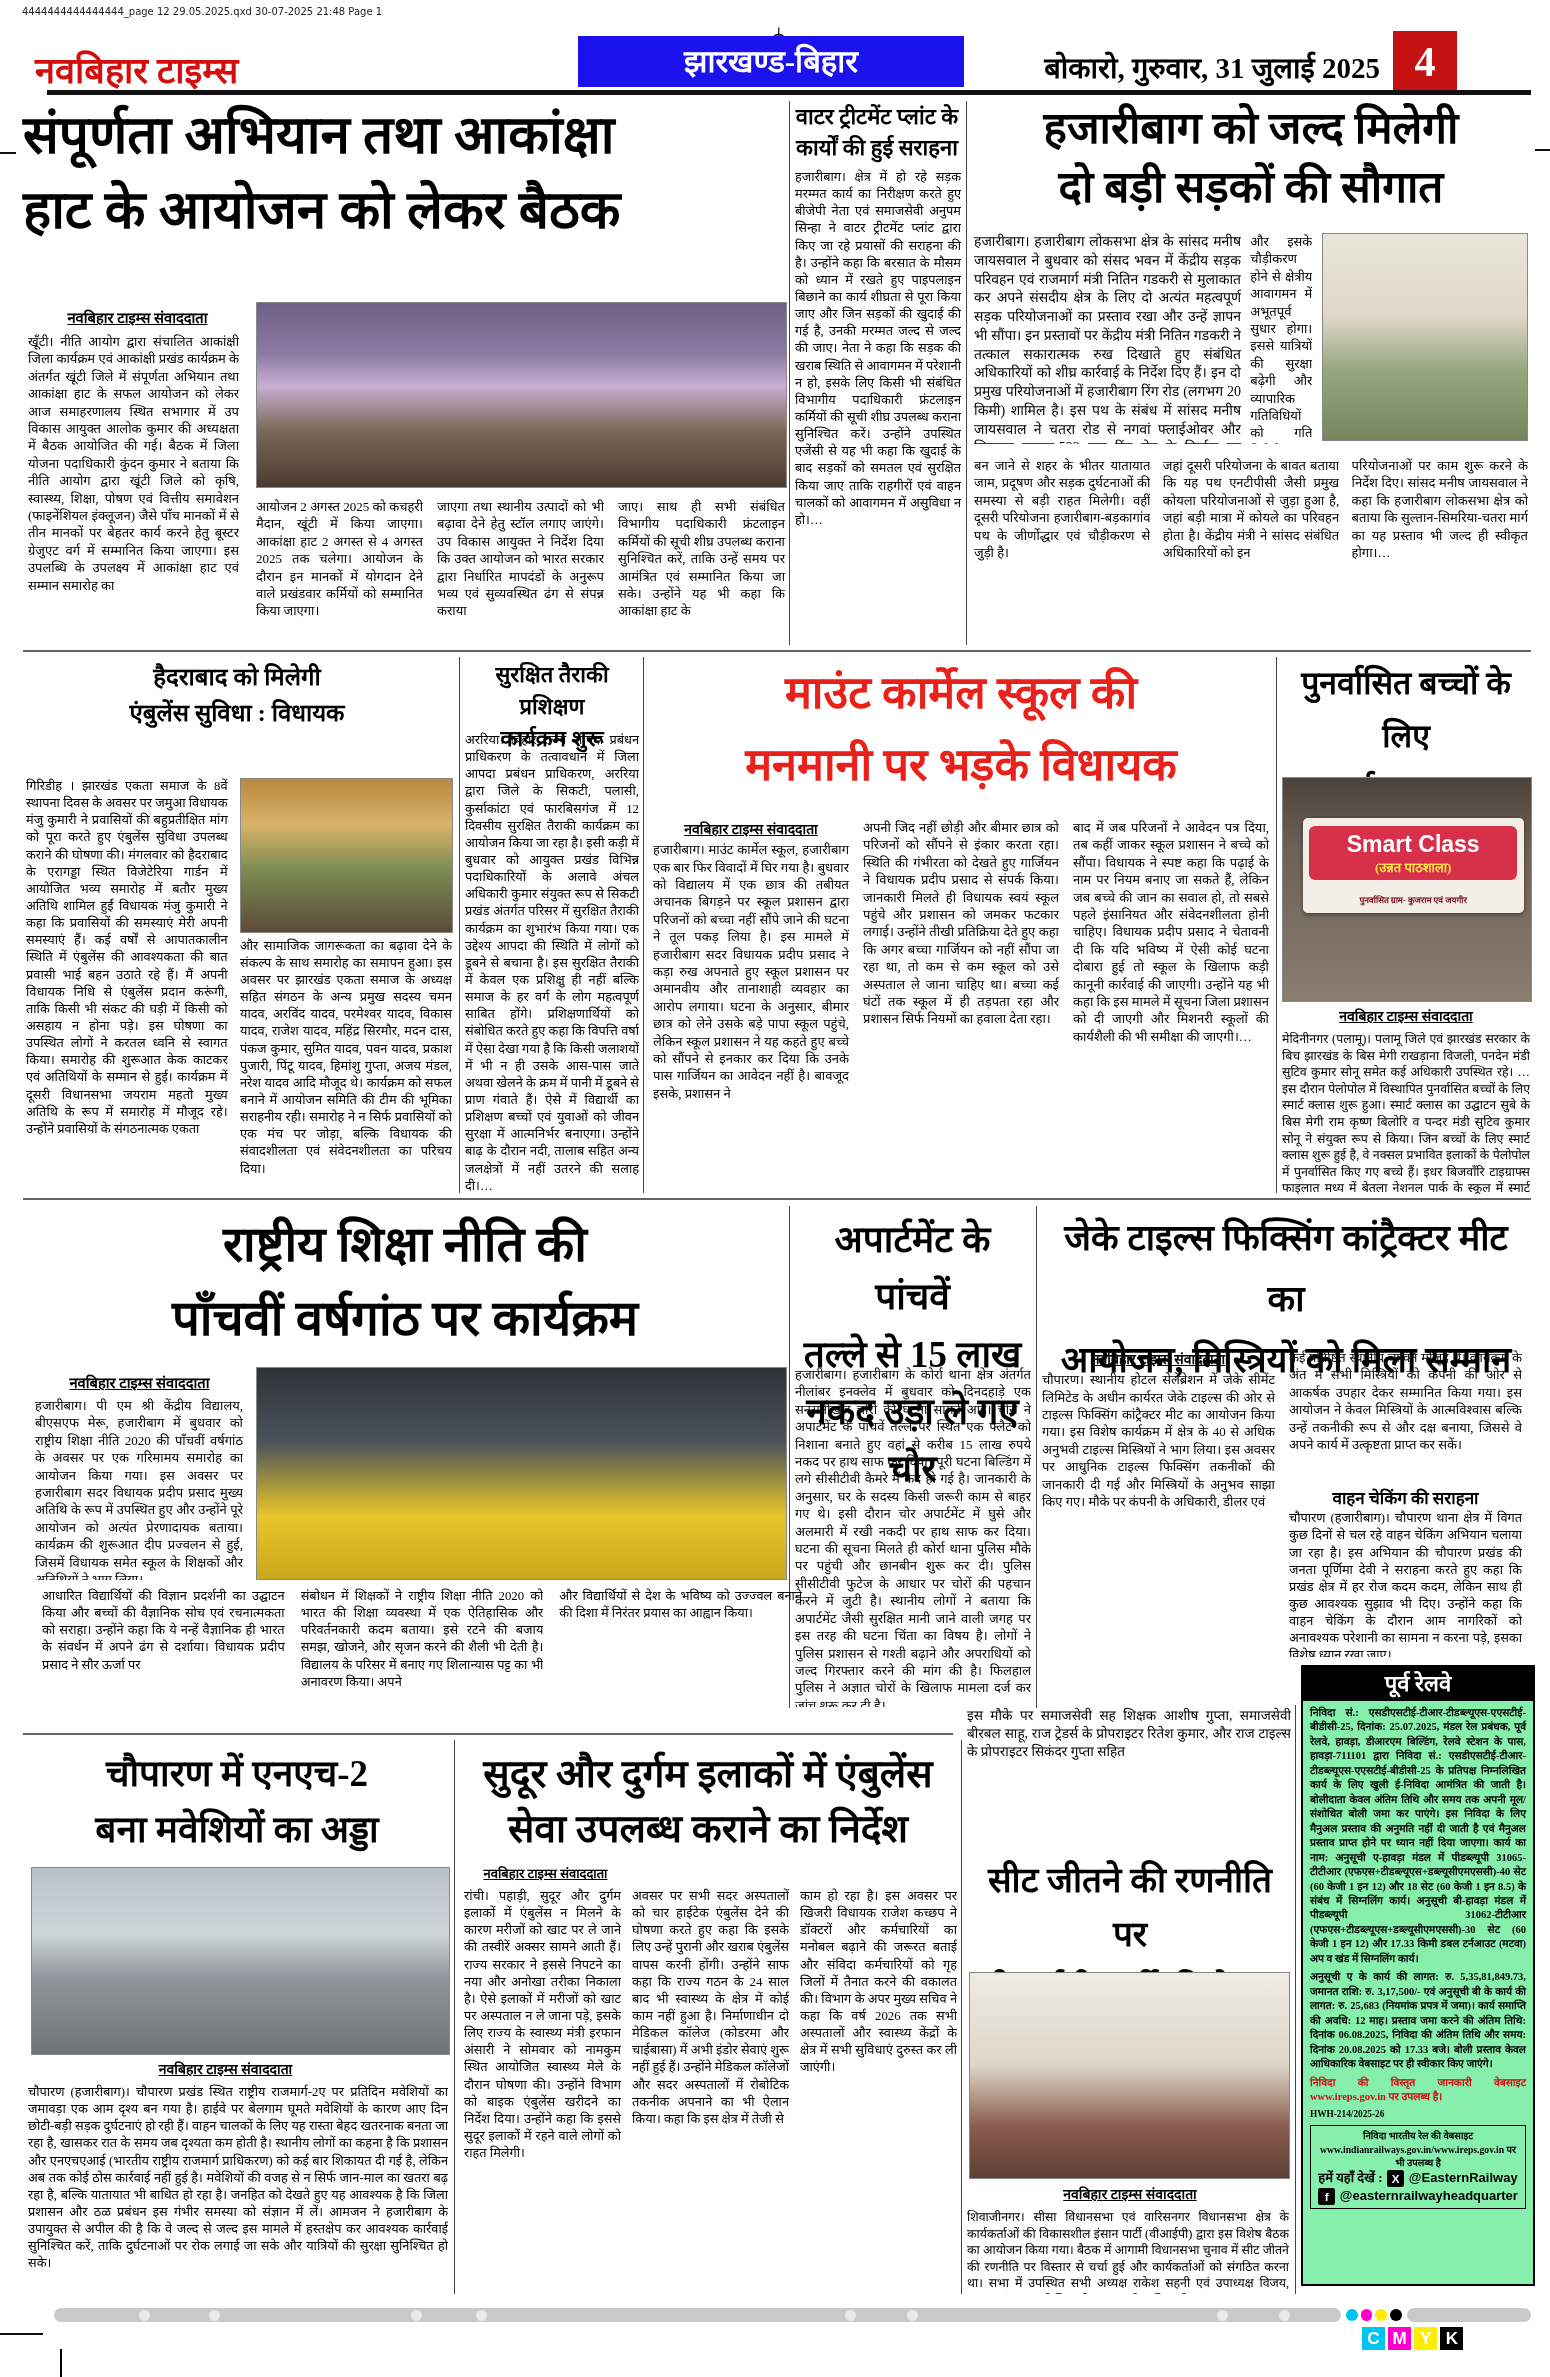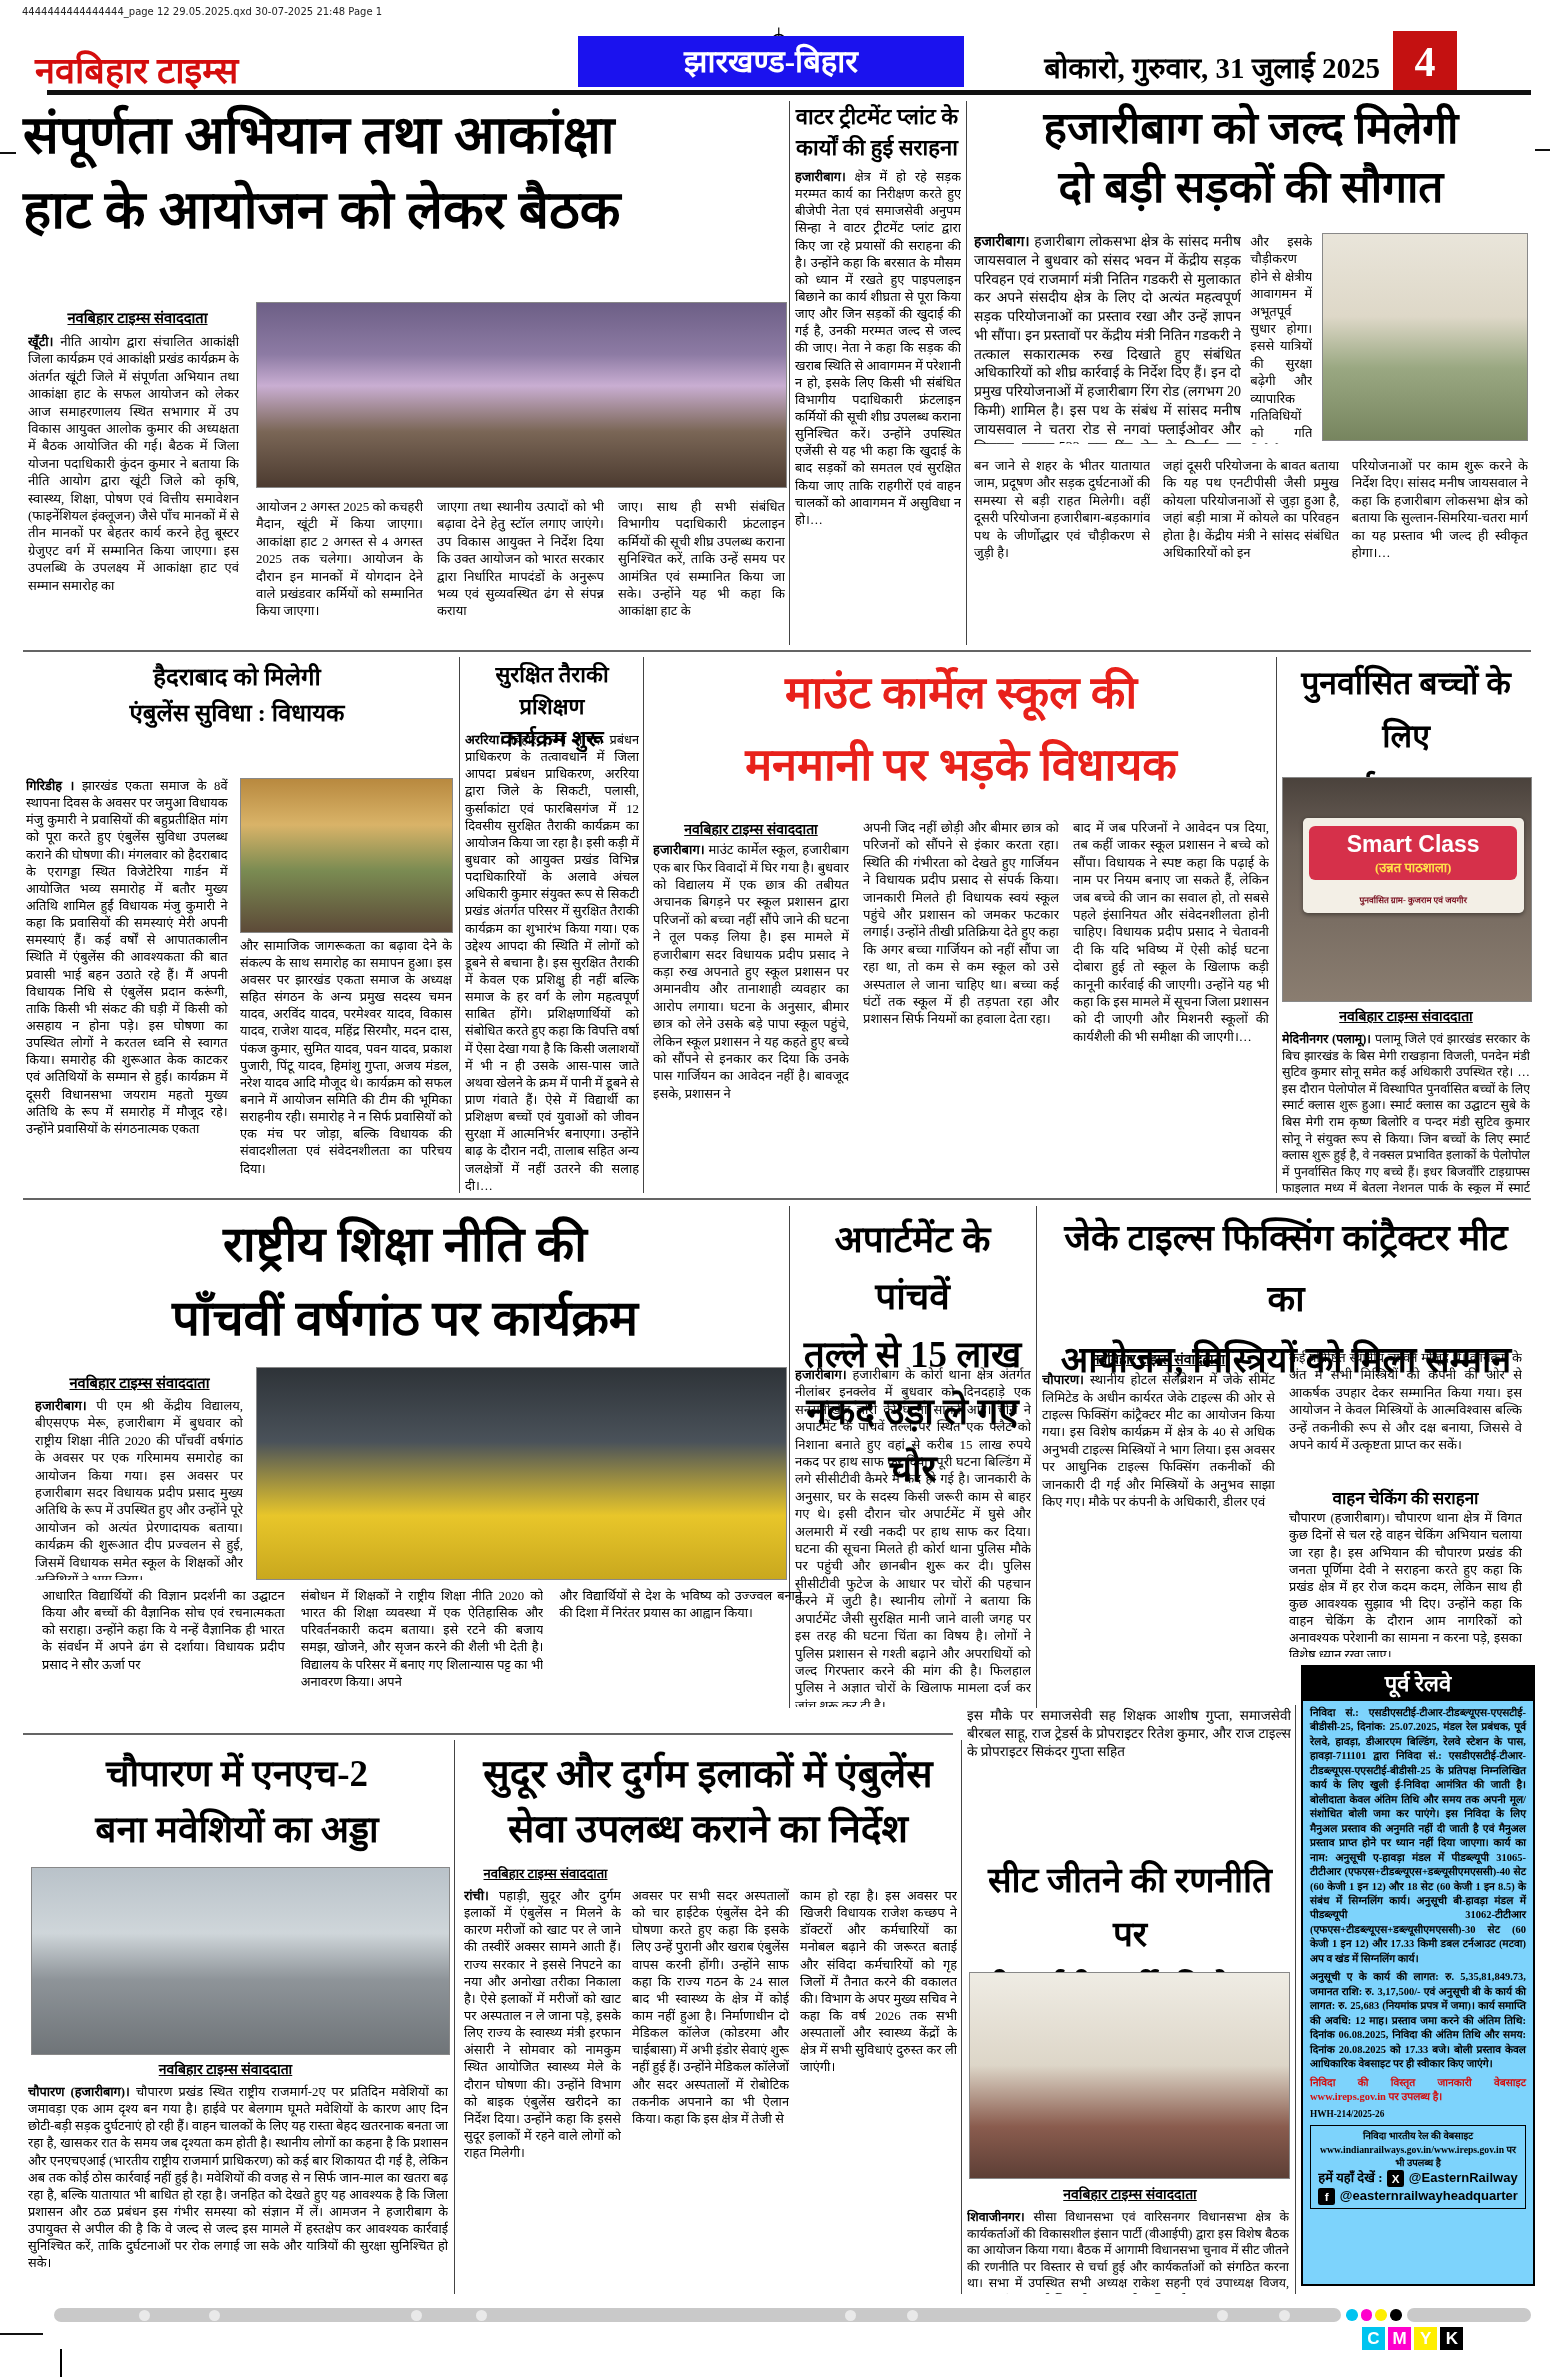--- a/index.html
+++ b/index.html
@@ -2,40 +2,40 @@
 <html style="font-size:12.4px"><head>
 <meta charset="utf-8">
 <style>
   html,body{margin:0;padding:0;background:#eee;}
   #canvas{position:relative;width:1550px;height:2377px;margin:0 auto;background:#ffffff;
           font-family:"Liberation Serif",serif;color:#000;overflow:hidden;}
   .abs{position:absolute;}
   .hl{font-weight:bold;text-align:center;}
   .hl-red{color:#e8211b;}
   .byline{font-weight:bold;text-decoration:underline;text-align:center;font-size:14.7px;white-space:nowrap;}
-  .dl{font-weight:bold;}
+  .dl{font-weight:normal;}
   .bt{font-size:13px;line-height:1.34;text-align:justify;overflow:hidden;}
   .cols{display:flex;}
   .vr{width:0.8px;background:#444;}
   .hrule{background:#111;}
   .photo{border:0.8px solid #888;overflow:hidden;}
   .ph-meeting{background:linear-gradient(180deg,#6d5f86 0%,#8d7ba4 28%,#c9aed2 45%,#7a6656 70%,#4c3b30 100%);}
   .ph-gadkari{background:linear-gradient(180deg,#e9e5da 0%,#ded8c8 40%,#9aa882 65%,#77855f 100%);}
   .ph-crowd{background:linear-gradient(180deg,#b8893f 0%,#d9b368 30%,#7a8b52 60%,#5d4a38 100%);}
   .ph-children{background:linear-gradient(180deg,#2e3338 0%,#4a525a 35%,#e8c62a 70%,#c9a81e 100%);}
   .ph-highway{background:linear-gradient(180deg,#b9c2c9 0%,#cfd6da 35%,#8e9499 60%,#6f7478 100%);}
   .ph-vip{background:linear-gradient(180deg,#efece4 0%,#ddd6c8 45%,#8a5c4e 75%,#5d3f36 100%);}
   .ph-smart{background:linear-gradient(180deg,#4a423c 0%,#6b6057 30%,#8a7d70 100%);}
   .smartbanner{position:absolute;left:8%;top:18%;width:84%;background:#f3efe6;border-radius:4.7px;
                padding:7.8px 6.2px;text-align:center;box-shadow:0 1.6px 4.7px rgba(0,0,0,.4);}
   .sb-inner{background:#d6304a;border-radius:6.2px;padding:4.7px 3.1px;}
   .sb1{color:#fff;font-weight:bold;font-size:23px;font-family:"Liberation Sans",sans-serif;}
   .sb2{color:#ffe24a;font-weight:bold;font-size:13px;}
   .sb3{color:#7a1020;font-weight:bold;font-size:8.5px;margin-top:14px;}
-  .tender{border:2.3px solid #000;background:#7dd3fc;}
+  .tender{border:2.3px solid #000;background:#86efac;}
   .tender-head{background:#000;color:#fff;font-weight:bold;font-size:22px;text-align:center;line-height:34px;}
   .tender-body{padding:4.7px 7px;font-size:10.5px;font-weight:bold;line-height:1.38;text-align:justify;}
   .tender-body p{margin:0 0 3.9px 0;}
   .t-red{color:#d20f0f;}
   .t-code{font-size:9.3px;font-weight:bold;}
   .socialbox{border:1.6px solid #000;margin-top:3.9px;padding:3.1px 3.9px;text-align:center;}
   .socialrow{display:flex;align-items:center;justify-content:center;gap:4.7px;font-size:13px;font-weight:bold;
              font-family:"Liberation Sans",sans-serif;}
   .sicon{display:inline-block;width:17px;height:17px;background:#000;color:#fff;font-weight:bold;
          font-size:11.6px;line-height:17px;text-align:center;border-radius:2.3px;font-family:"Liberation Sans",sans-serif;}

